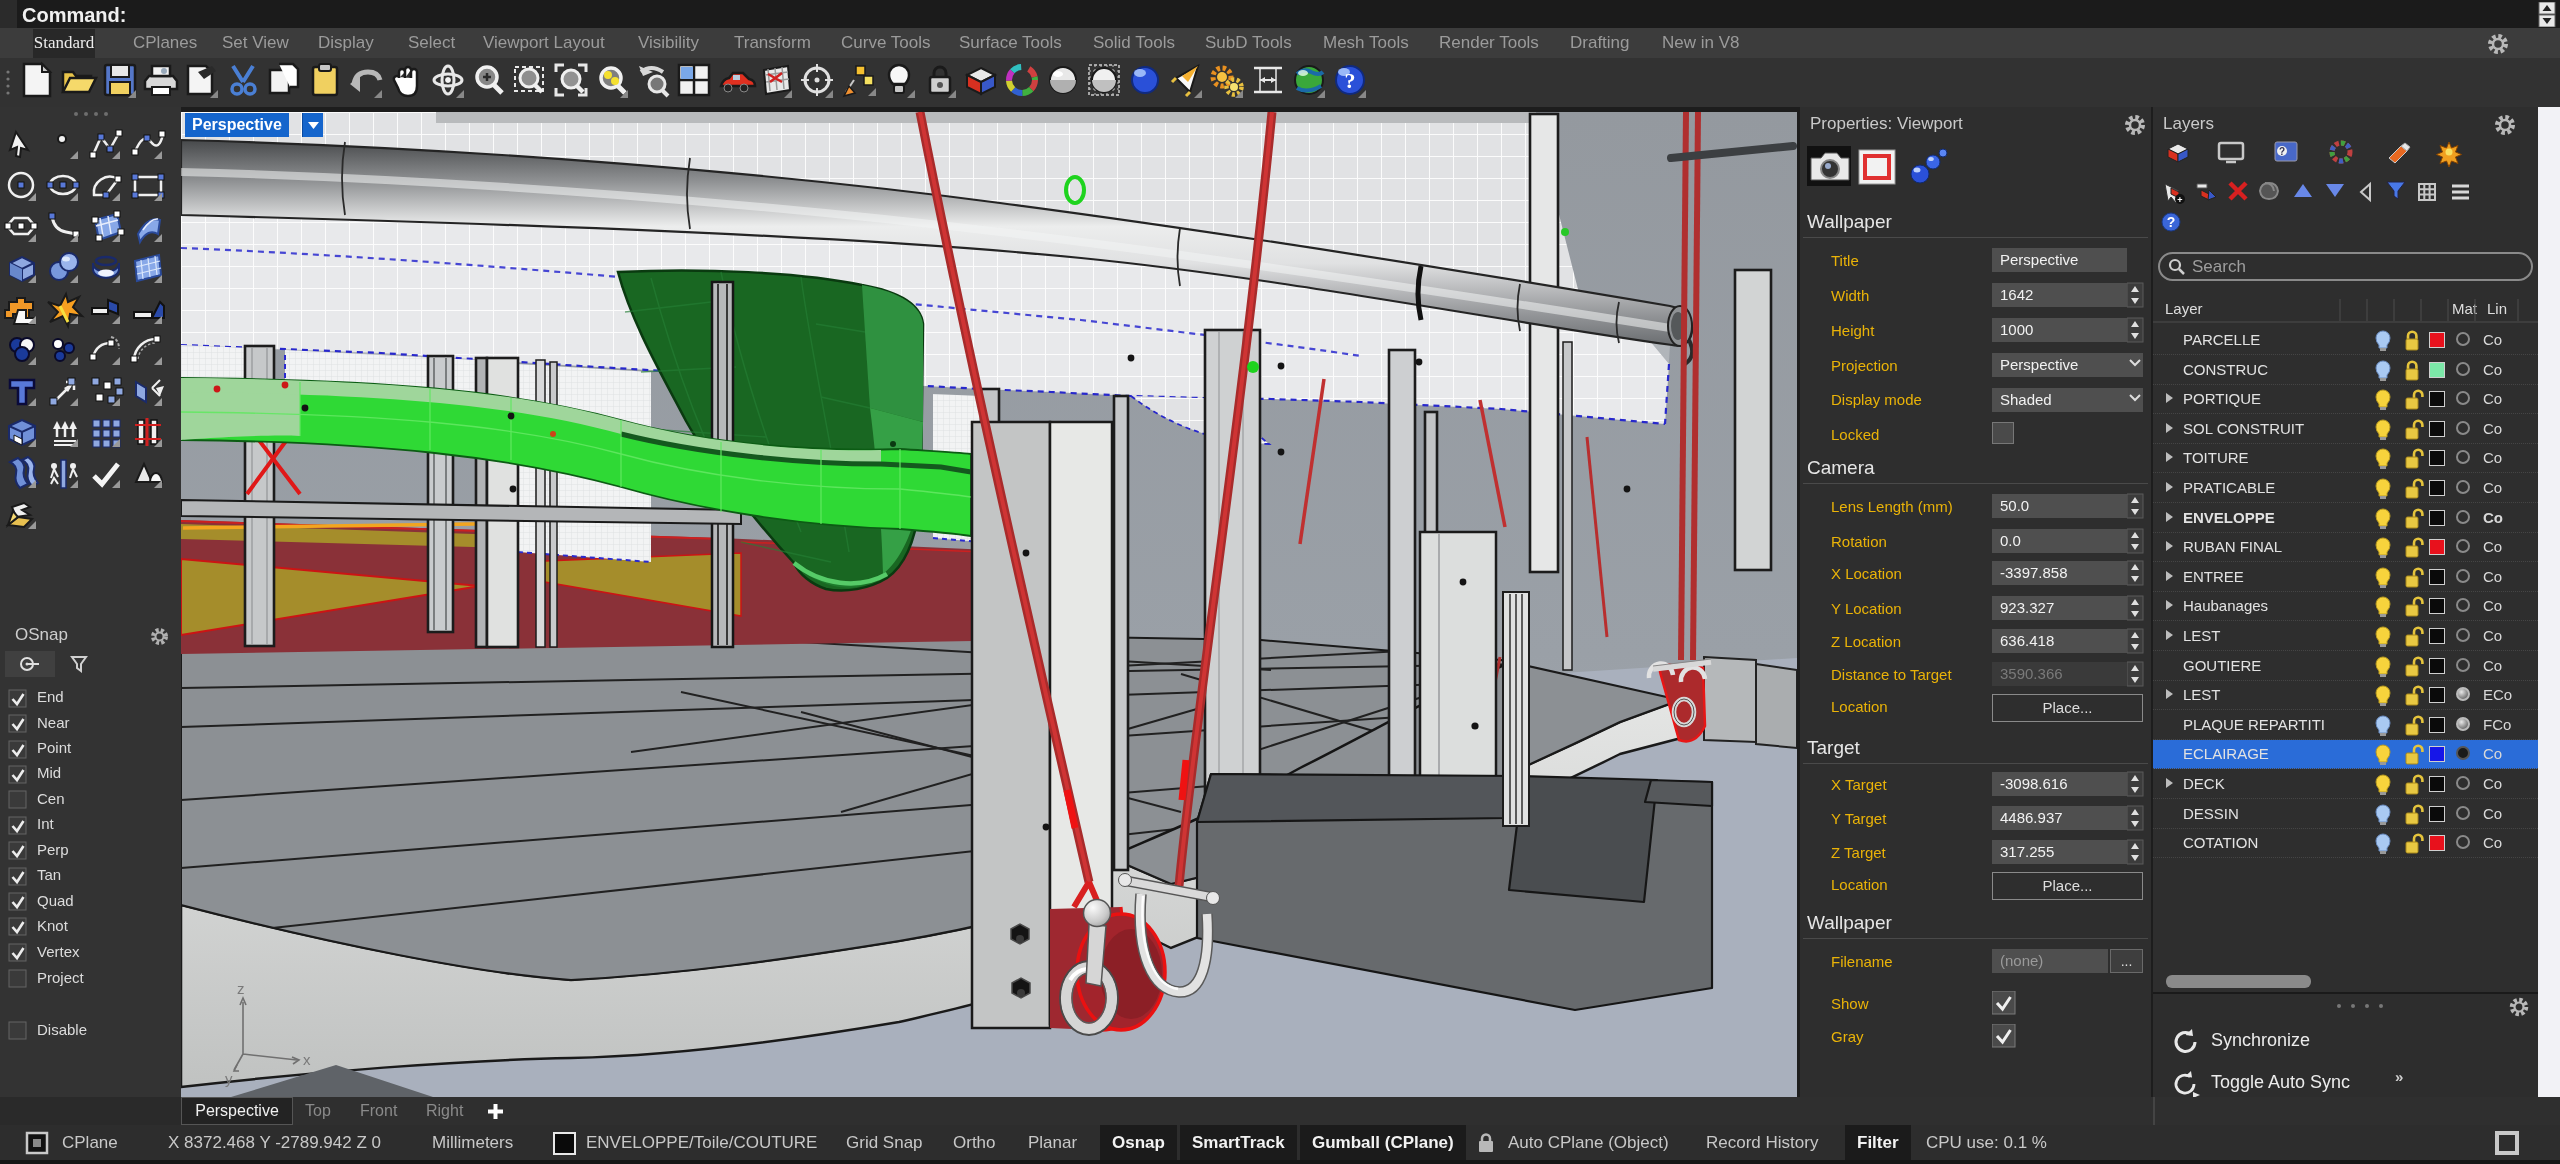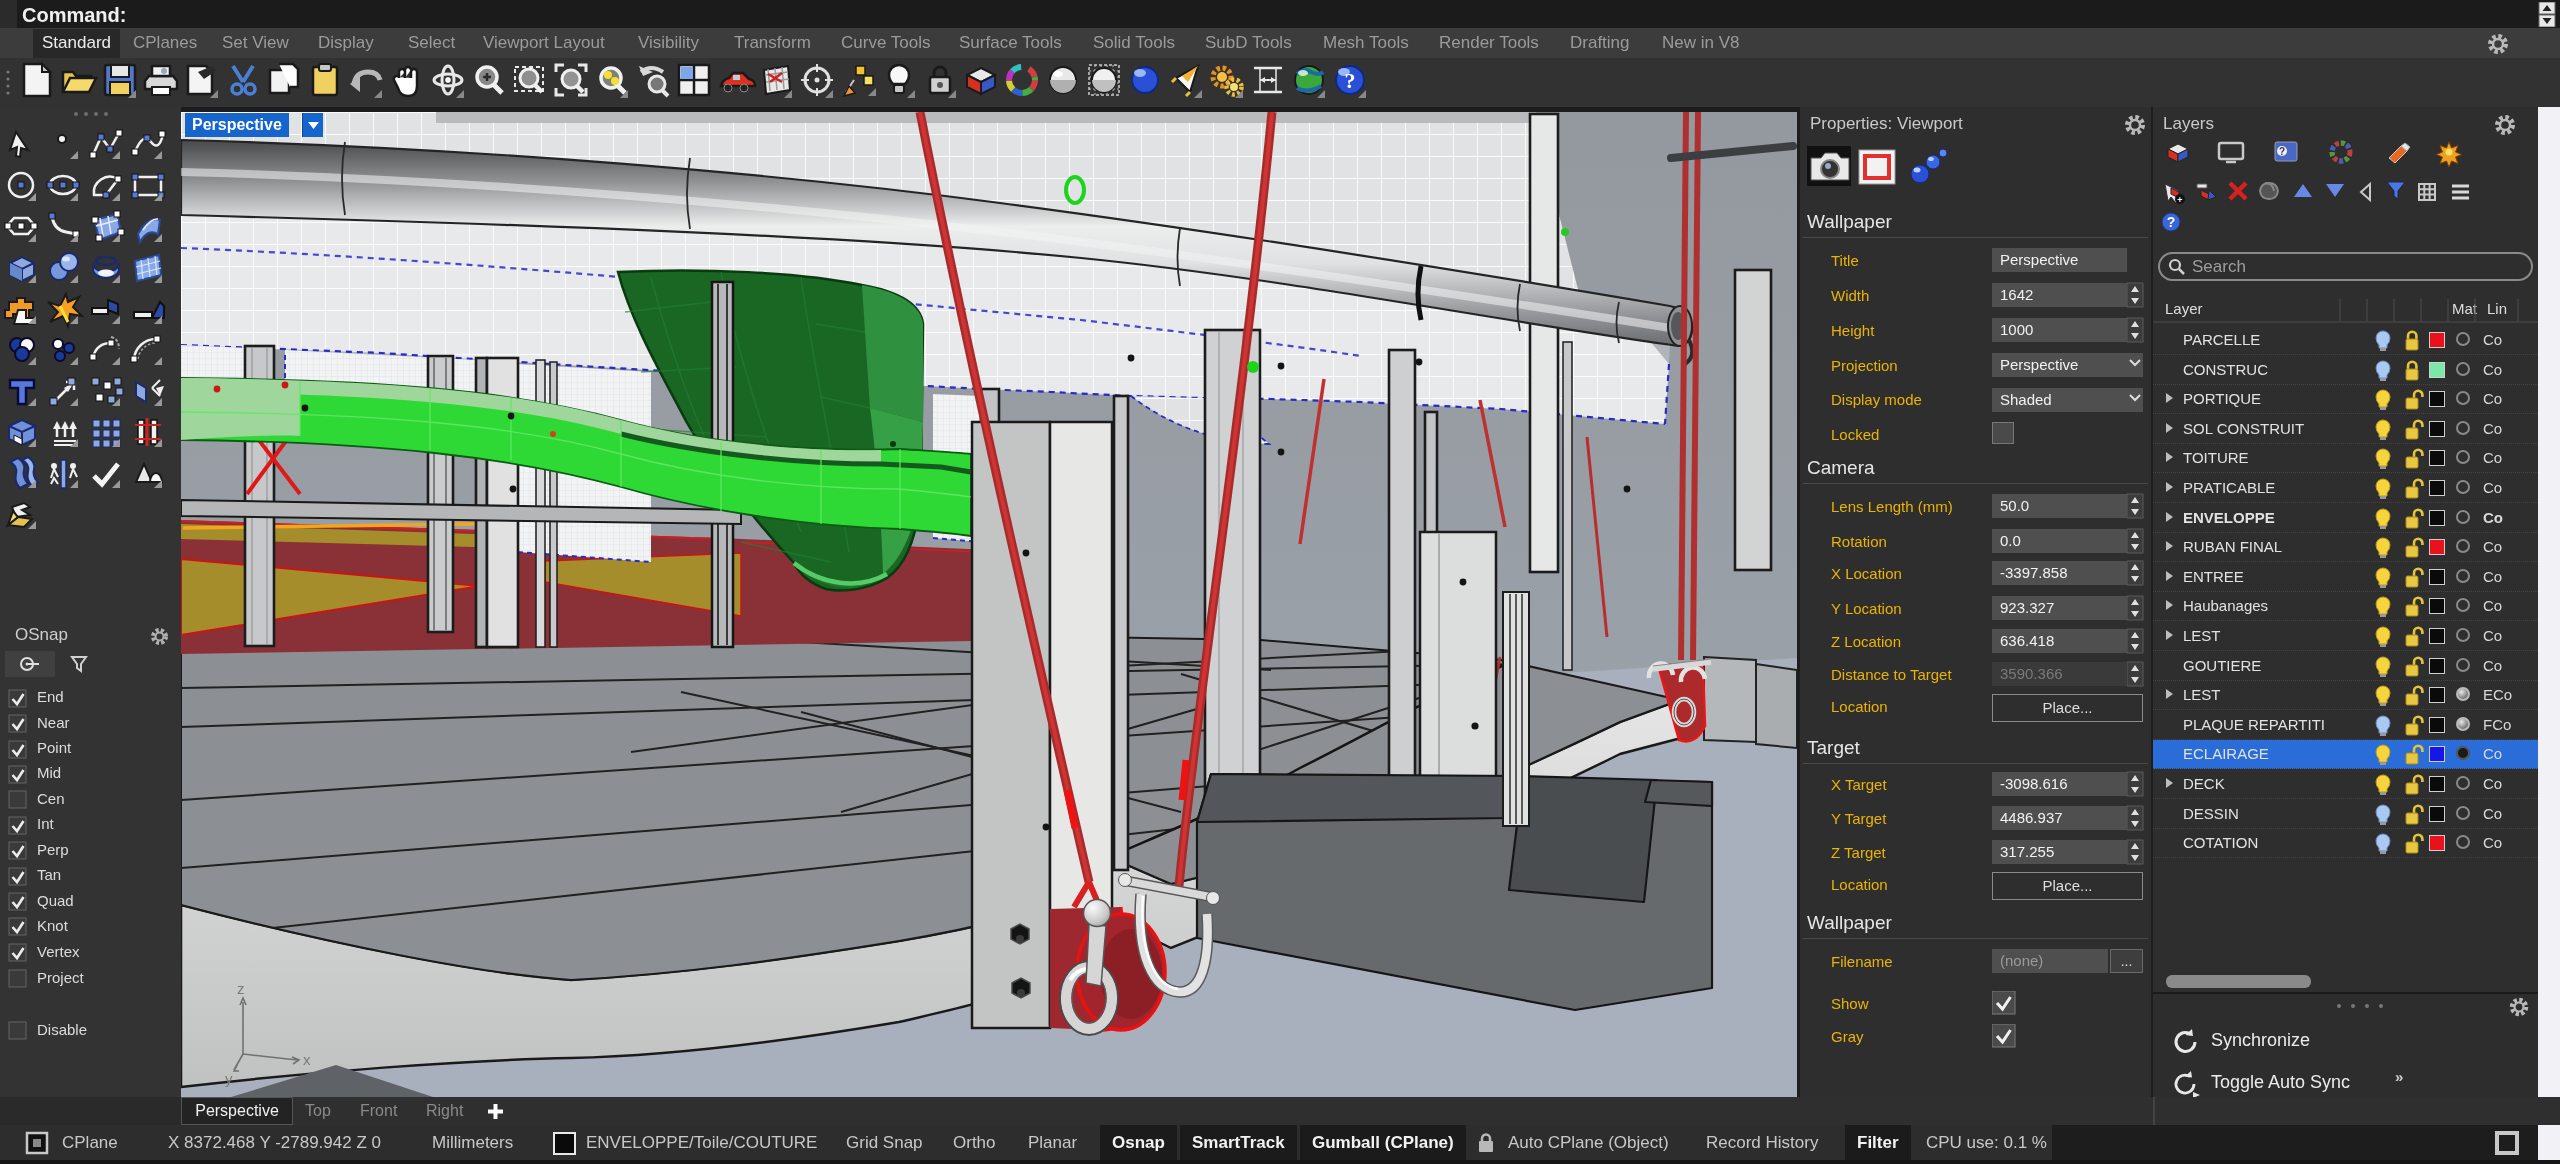--- a/index.html
+++ b/index.html
@@ -52,40 +52,40 @@
      color:#e2e2e2; font-size:15px; }
   .lname { position:absolute; left:30px; top:5px; }
   .arr { position:absolute; left:13px; top:8px; width:0; height:0;
      border-left:7px solid #bdbdbd; border-top:5px solid transparent; border-bottom:5px solid transparent; }
   .swatch { position:absolute; left:276px; top:6px; width:16px; height:16px; border:1px solid #cfcfcf; }
   .matcirc { position:absolute; left:303px; top:6px; width:14px; height:14px; border-radius:50%; border:2px solid #8a8a8a; }
   .ltype { position:absolute; left:330px; top:5px; color:#d8d8d8; }
 
   
   #vptabs { left:0; top:1097px; width:2560px; height:28px; background:#2f2f2f; }
-  #statusbar { left:0; top:1125px; width:2052px; height:35px; background:#2d2d2d; color:#c8c8c8; font-size:17px; }
+  #statusbar { left:0; top:1125px; width:2560px; height:35px; background:#2d2d2d; color:#c8c8c8; font-size:17px; }
   #bottomstrip { left:0; top:1160px; width:2560px; height:4px; background:#161616; }
   .sbi { position:absolute; top:0; height:35px; line-height:35px; }
   .sbb { background:#1b1b1b; font-weight:bold; color:#f2f2f2; padding:0 12px; }
 </style>
 </head>
 <body>
 <div id="root">
   <div id="cmdbar" class="abs">
     <div class="edge abs"></div>
     <div class="txt abs">Command:</div>
     <svg class="abs" style="left:2538px; top:2px;" width="18" height="25" viewBox="0 0 18 25">
       <rect x="1" y="0" width="16" height="12" fill="#e8e8e8" stroke="#666"></rect>
       <rect x="1" y="13" width="16" height="12" fill="#e8e8e8" stroke="#666"></rect>
       <path d="M9 3 l4.5 6 h-9 z" fill="#222"></path>
       <path d="M9 22 l4.5 -6 h-9 z" fill="#222"></path>
     </svg>
   </div>
   <div id="tabrow" class="abs">
-    <div class="tab active" style="left:33px; width:87px;">Standard</div>
+    <div class="tab active" style="left:33px; width:62px;font-family:Liberation Serif, serif;">Standard</div>
     <div class="tab" style="left:133px;">CPlanes</div>
     <div class="tab" style="left:222px;">Set View</div>
     <div class="tab" style="left:318px;">Display</div>
     <div class="tab" style="left:408px;">Select</div>
     <div class="tab" style="left:483px;">Viewport Layout</div>
     <div class="tab" style="left:638px;">Visibility</div>
     <div class="tab" style="left:734px;">Transform</div>
     <div class="tab" style="left:841px;">Curve Tools</div>
     <div class="tab" style="left:959px;">Surface Tools</div>
     <div class="tab" style="left:1093px;">Solid Tools</div>

